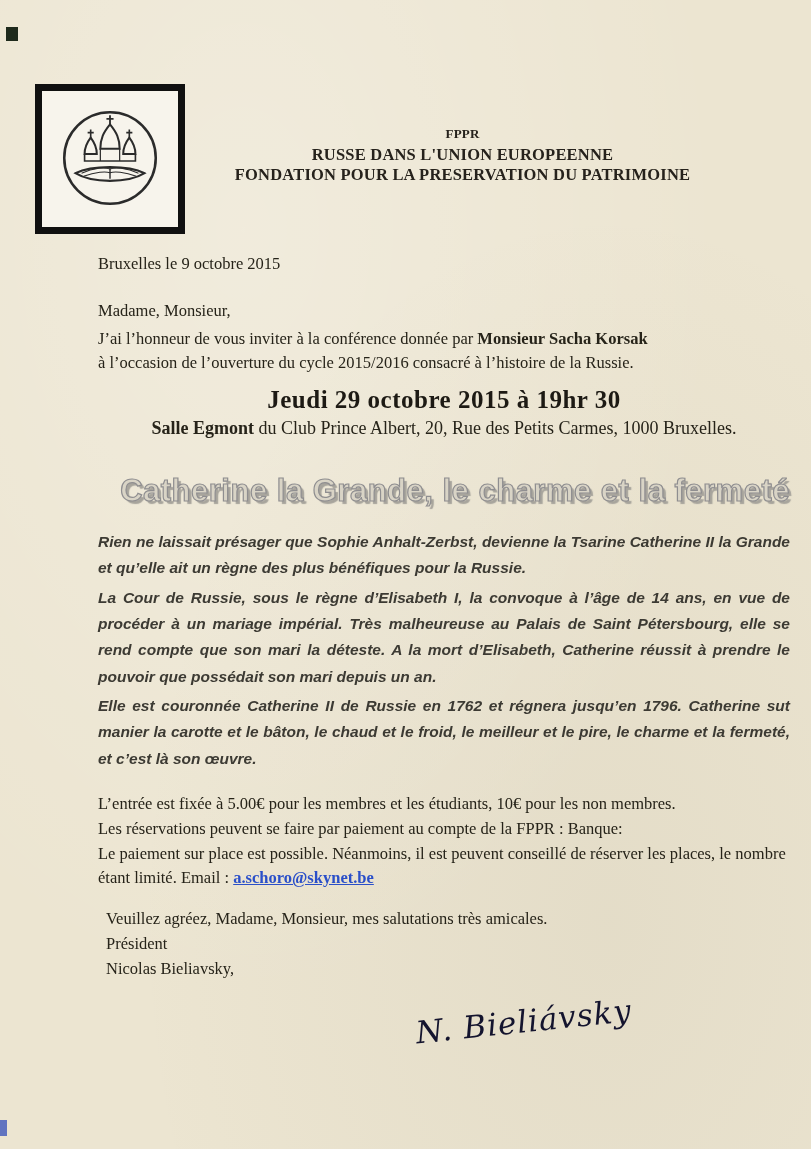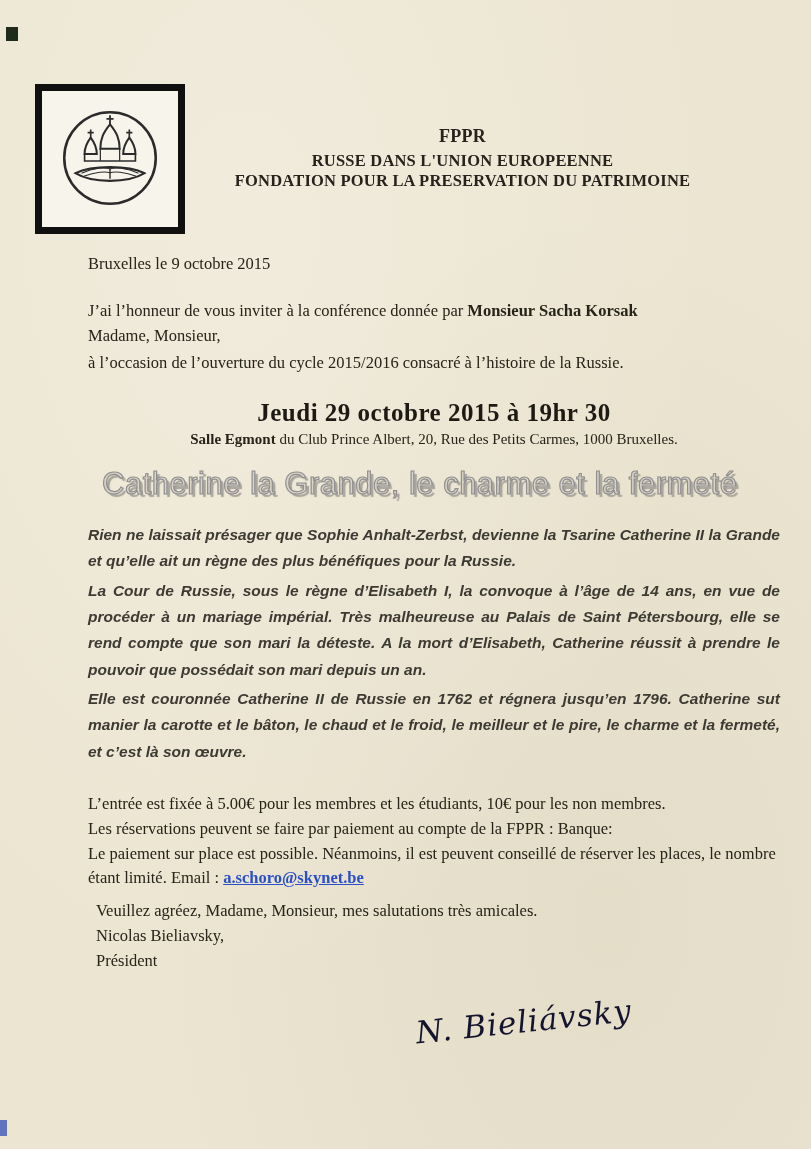--- a/index.html
+++ b/index.html
@@ -23,57 +23,57 @@
   .logo-box{
     position:absolute; left:35px; top:84px; width:150px; height:150px;
     border:7px solid #101010; background:#f7f4ec;
     display:flex; align-items:center; justify-content:center;
   }
   .org-header{
     position:absolute; left:190px; top:126px; width:545px;
     text-align:center; font-weight:bold; color:#26221c;
     font-size:16.5px; line-height:1.22; letter-spacing:.2px;
   }
-  .org-header .org-short{ font-size:18px; margin-bottom:3px; }
+  .org-header .org-short{ font-size:13px; margin-bottom:3px; }
 
-  .content{ position:absolute; left:88px; top:252px; width:692px; color:#262319; }
+  .content{ position:absolute; left:98px; top:252px; width:692px; color:#262319; }
   .serif{ font-size:16.5px; line-height:1.5; color:#262319; }
   .mb-lg{ margin-bottom:22px; }
   .mb-sm{ margin-bottom:3px; }
   b, .bold{ font-weight:bold; }
 
   .event-date{
     font-size:25px; font-weight:bold; text-align:center;
-    letter-spacing:.5px; margin:23px 0 4px 0; color:#1d1a14;
+    letter-spacing:.5px; margin:10px 0 4px 0; color:#1d1a14;
   }
-  .venue{ text-align:center; font-size:15px; margin-bottom:18px; }
+  .venue{ text-align:center; font-size:18px; margin-bottom:34px; }
 
   .fancy-title{
     font-family:"Liberation Sans", sans-serif;
-    font-weight:normal; font-size:31px; letter-spacing:.5px;
-    text-align:left; margin:0 0 20px 14px;
+    font-weight:bold; font-size:31px; letter-spacing:.5px;
+    text-align:right; margin:0 0 20px 14px;
     color:#d9d4c6;
     -webkit-text-stroke:1.2px #8f8e90;
     text-shadow:3px 3px 1px #a7a49c;
     white-space:nowrap;
   }
 
   .lead{
     font-family:"Liberation Sans", sans-serif;
     font-style:italic; font-weight:bold;
     font-size:15.5px; line-height:1.7; color:#3c3a33;
     text-align:justify; margin-bottom:3px;
   }
-  .lead-block{ margin-bottom:27px; }
+  .lead-block{ margin-bottom:20px; }
 
   .pricing p{ margin:0; }
   .bank-line{ margin-left:48px; white-space:pre-wrap; }
   .email{ color:#2a4fc9; text-decoration:underline; cursor:pointer;font-weight:bold; }
 
-  .signoff{ margin-top:8px; margin-left:8px; }
+  .signoff{ margin-top:16px; margin-left:8px; }
   .signature{
     position:absolute; left:415px; top:1000px; width:280px;
     font-family:"DejaVu Serif", serif; font-style:italic;
     font-size:31px; color:#14142e;
     transform:rotate(-6deg);
     letter-spacing:1px;
   }
 </style>
 </head>
 <body>
@@ -110,23 +110,23 @@
   <div class="org-header">
     <div class="org-short">FPPR</div>
     <div>RUSSE DANS  L'UNION EUROPEENNE</div>
     <div>FONDATION POUR LA PRESERVATION DU PATRIMOINE</div>
   </div>
 
   <div class="content">
 
     <p class="serif mb-lg">Bruxelles  le 9 octobre 2015</p>
 
+    <p class="serif mb-sm">Madame, Monsieur,</p>
+
     <p class="serif"><span>J’ai l’honneur de vous inviter à la conférence  donnée par  </span><b>Monsieur  Sacha Korsak</b></p>
-
-    <p class="serif mb-sm">Madame, Monsieur,</p>
 
     <p class="serif mb-sm">à l’occasion de l’ouverture du  cycle  2015/2016  consacré à l’histoire de  la Russie.</p>
 
     <div class="event-date">Jeudi  29 octobre 2015  à 19hr 30</div>
 
     <p class="venue"><b>Salle  Egmont</b><span>   du Club Prince Albert,  20,  Rue des Petits Carmes,  1000 Bruxelles.</span></p>
 
     <div class="fancy-title">Catherine la Grande, le charme et la fermeté</div>
 
     <div class="lead-block">
@@ -137,21 +137,21 @@
 
 
     <div class="pricing">
       <p class="serif">L’entrée est fixée  à 5.00€   pour les membres et les étudiants, 10€ pour les non membres.</p>
       <p class="serif">Les réservations peuvent se faire par paiement au compte de la FPPR : Banque:</p>
       <p class="serif"><span>Le paiement sur place est possible. Néanmoins, il est peuvent  conseillé de réserver les places, le nombre étant limité.  Email : </span><a class="email">a.schoro@skynet.be</a></p>
     </div>
 
     <div class="signoff">
       <p class="serif">Veuillez agréez, Madame, Monsieur, mes salutations très amicales.</p>
+      <p class="serif">Président</p>
       <p class="serif">Nicolas Bieliavsky,</p>
-      <p class="serif">Président</p>
     </div>
 
   </div>
 
   <div class="signature">N. Bieliávsky</div>
 
 </div>
 
 </body></html>

